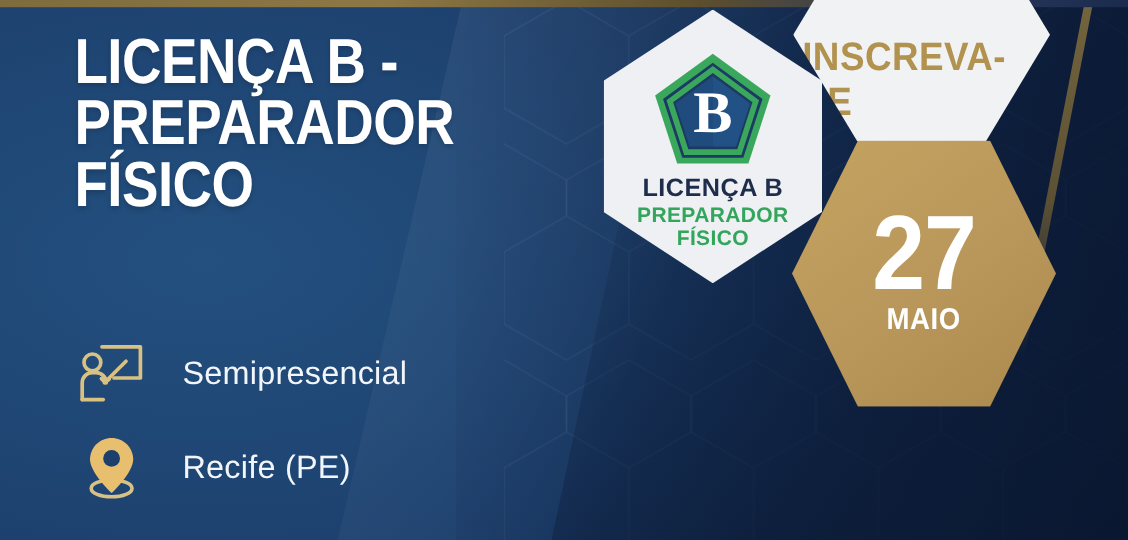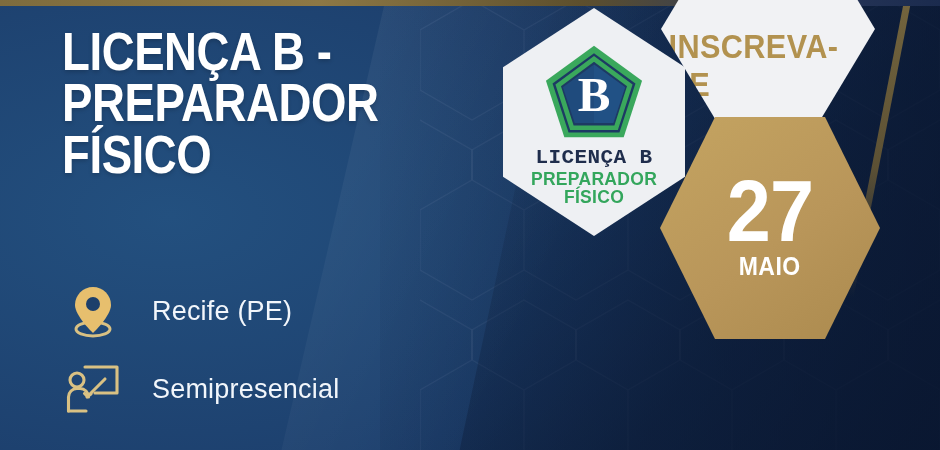--- a/index.html
+++ b/index.html
@@ -114,21 +114,21 @@
     filter:drop-shadow(0 3px 8px rgba(0,0,0,.32));
   }
   .hex-logo-inner {
     display:flex; flex-direction:column; align-items:center;
     padding-top:4px;
   }
   .logo-mark { width:104px; height:98px; display:block; }
   .logo-t1 {
     margin-top:6px;
     color:#1f2d4c;
-    font-family:Liberation Mono, monospace;
+    font-family:Liberation Sans, sans-serif;
     font-weight:bold; font-size:21px; letter-spacing:0.4px;
   }
   .logo-t2 {
     color:#33a65c;
     font-family:"Liberation Sans Narrow","Liberation Sans",sans-serif;
     font-weight:bold; font-size:17.5px; letter-spacing:0.3px; line-height:1.03;
     text-align:center;
     margin-top:1px;
   }
 
@@ -202,48 +202,48 @@
   <div class="dark-wedge"></div>
   <div class="diag-sheen"></div>
   <div class="gold-streak"></div>
   <div class="top-bar"></div>
 
   <div class="headline">LICENÇA B -
 PREPARADOR
 FÍSICO</div>
 
   <div class="meta">
-
-    <div class="meta-row">
-      <span class="meta-icon">
-        <svg width="52" height="56" viewBox="0 0 52 56" xmlns="http://www.w3.org/2000/svg">
-          <ellipse cx="26" cy="46" rx="17" ry="7" fill="none" stroke="#d9c183" stroke-width="3"></ellipse>
-          <path d="M26 4 C16 4 8 12 8 22 C8 33 26 50 26 50 C26 50 44 33 44 22 C44 12 36 4 26 4 Z" fill="#e7bf6e"></path>
-          <circle cx="26" cy="21" r="7" fill="#1d3f6b"></circle>
-        </svg>
-      </span>
-      <span class="meta-label">Recife (PE)</span>
-    </div>
 
     <div class="meta-row">
       <span class="meta-icon">
         <svg width="56" height="52" viewBox="0 0 56 52" xmlns="http://www.w3.org/2000/svg">
           <g fill="none" stroke="#d9c183" stroke-width="3.1" stroke-linecap="round" stroke-linejoin="round">
             <path d="M20 4 H52 V30 H30"></path>
             <circle cx="12" cy="17" r="7"></circle>
             <path d="M3.5 48 V34 a8.5 8.5 0 0 1 8.5 -8.5 h3 a8.5 8.5 0 0 1 8.5 8.5"></path>
             <path d="M3.5 48 H21"></path>
             <path d="M22 34 L40 16"></path>
             <path d="M19.5 30.5 L22.5 33.5 L26 31"></path>
           </g>
         </svg>
       </span>
       <span class="meta-label">Semipresencial</span>
     </div>
 
+    <div class="meta-row">
+      <span class="meta-icon">
+        <svg width="52" height="56" viewBox="0 0 52 56" xmlns="http://www.w3.org/2000/svg">
+          <ellipse cx="26" cy="46" rx="17" ry="7" fill="none" stroke="#d9c183" stroke-width="3"></ellipse>
+          <path d="M26 4 C16 4 8 12 8 22 C8 33 26 50 26 50 C26 50 44 33 44 22 C44 12 36 4 26 4 Z" fill="#e7bf6e"></path>
+          <circle cx="26" cy="21" r="7" fill="#1d3f6b"></circle>
+        </svg>
+      </span>
+      <span class="meta-label">Recife (PE)</span>
+    </div>
+
   </div>
 
   <div class="hex hex-logo">
     <div class="hex-logo-inner">
       <span>
         <svg class="logo-mark" viewBox="0 0 110 104" xmlns="http://www.w3.org/2000/svg">
 
           <path d="M55 4 L106 41 L86.5 101 L23.5 101 L4 41 Z" fill="#3aa85c"></path>
 
           <path d="M55 12 L99 44 L82 96 L28 96 L11 44 Z" fill="#1d3a63"></path>

